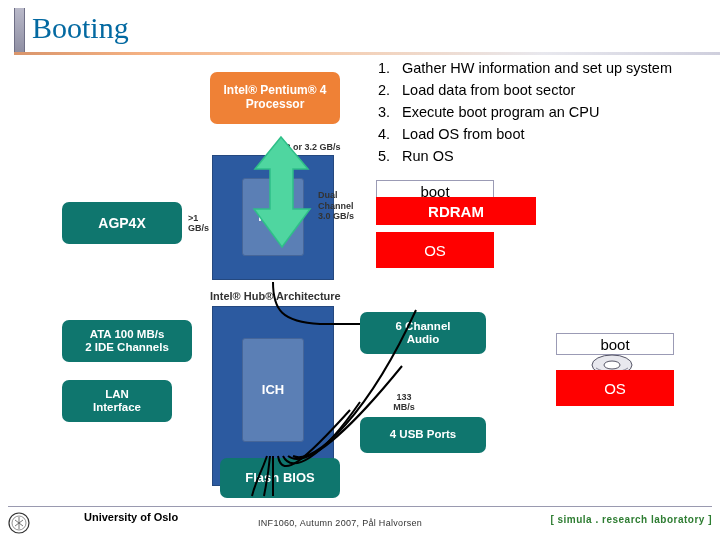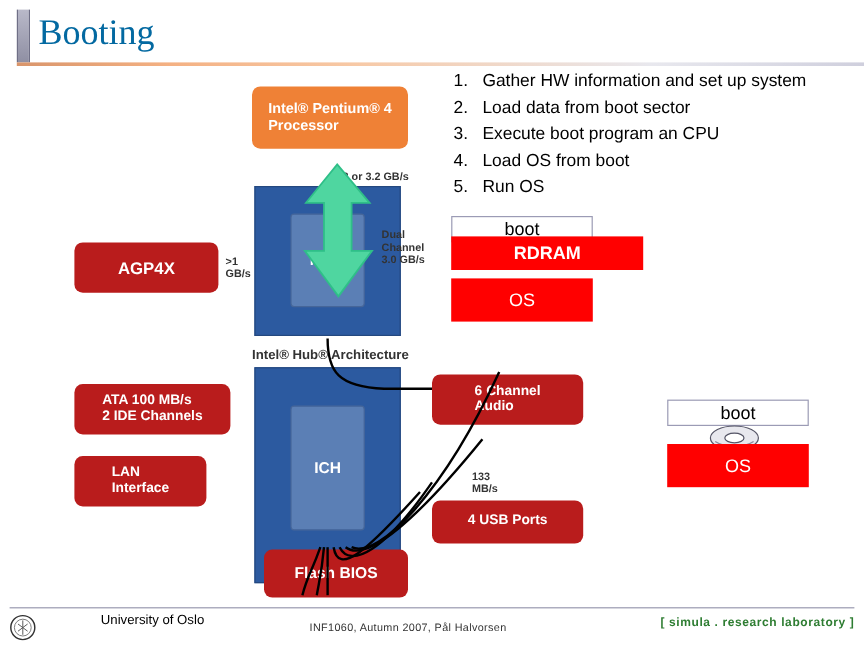--- a/index.html
+++ b/index.html
@@ -58,39 +58,39 @@
     left: 20px;
     top: 60px;
     width: 540px;
     height: 440px;
   }
   .dg-box {
     position: absolute;
     box-sizing: border-box;
     color: #ffffff;
     font-weight: bold;
-    text-align: left;
+    text-align: center;
     display: flex;
     align-items: center;
     justify-content: center;
     line-height: 1.15;
   }
   
   .blue-col {
     background: #2c5aa0;
     border: 1px solid #24487f;
   }
   .chip {
     background: #5b7fb5;
     border: 1px solid #466699;
     border-radius: 3px;
     color: #ffffff;
   }
   .purple {
-    background: #b91c1c;
+    background: #0f766e;
     border-radius: 7px;
   }
   .orange {
     background: #ef8136;
     border-radius: 7px;
   }
   .label-dark {
     color: #333333;
     font-weight: bold;
     background: transparent;
@@ -204,21 +204,21 @@
     left: 8px;
     top: 512px;
     width: 22px;
     height: 22px;
   }
   .footer-univ {
     position: absolute;
     left: 36px;
     top: 511px;
     font-size: 11px;
-    font-weight: normal;
+    font-weight: bold;
     color: #000000;
     padding-left: 48px;
   }
   .footer-center {
     position: absolute;
     left: 258px;
     top: 518px;
     font-size: 9px;
     color: #333333;
     letter-spacing: 0.3px;

